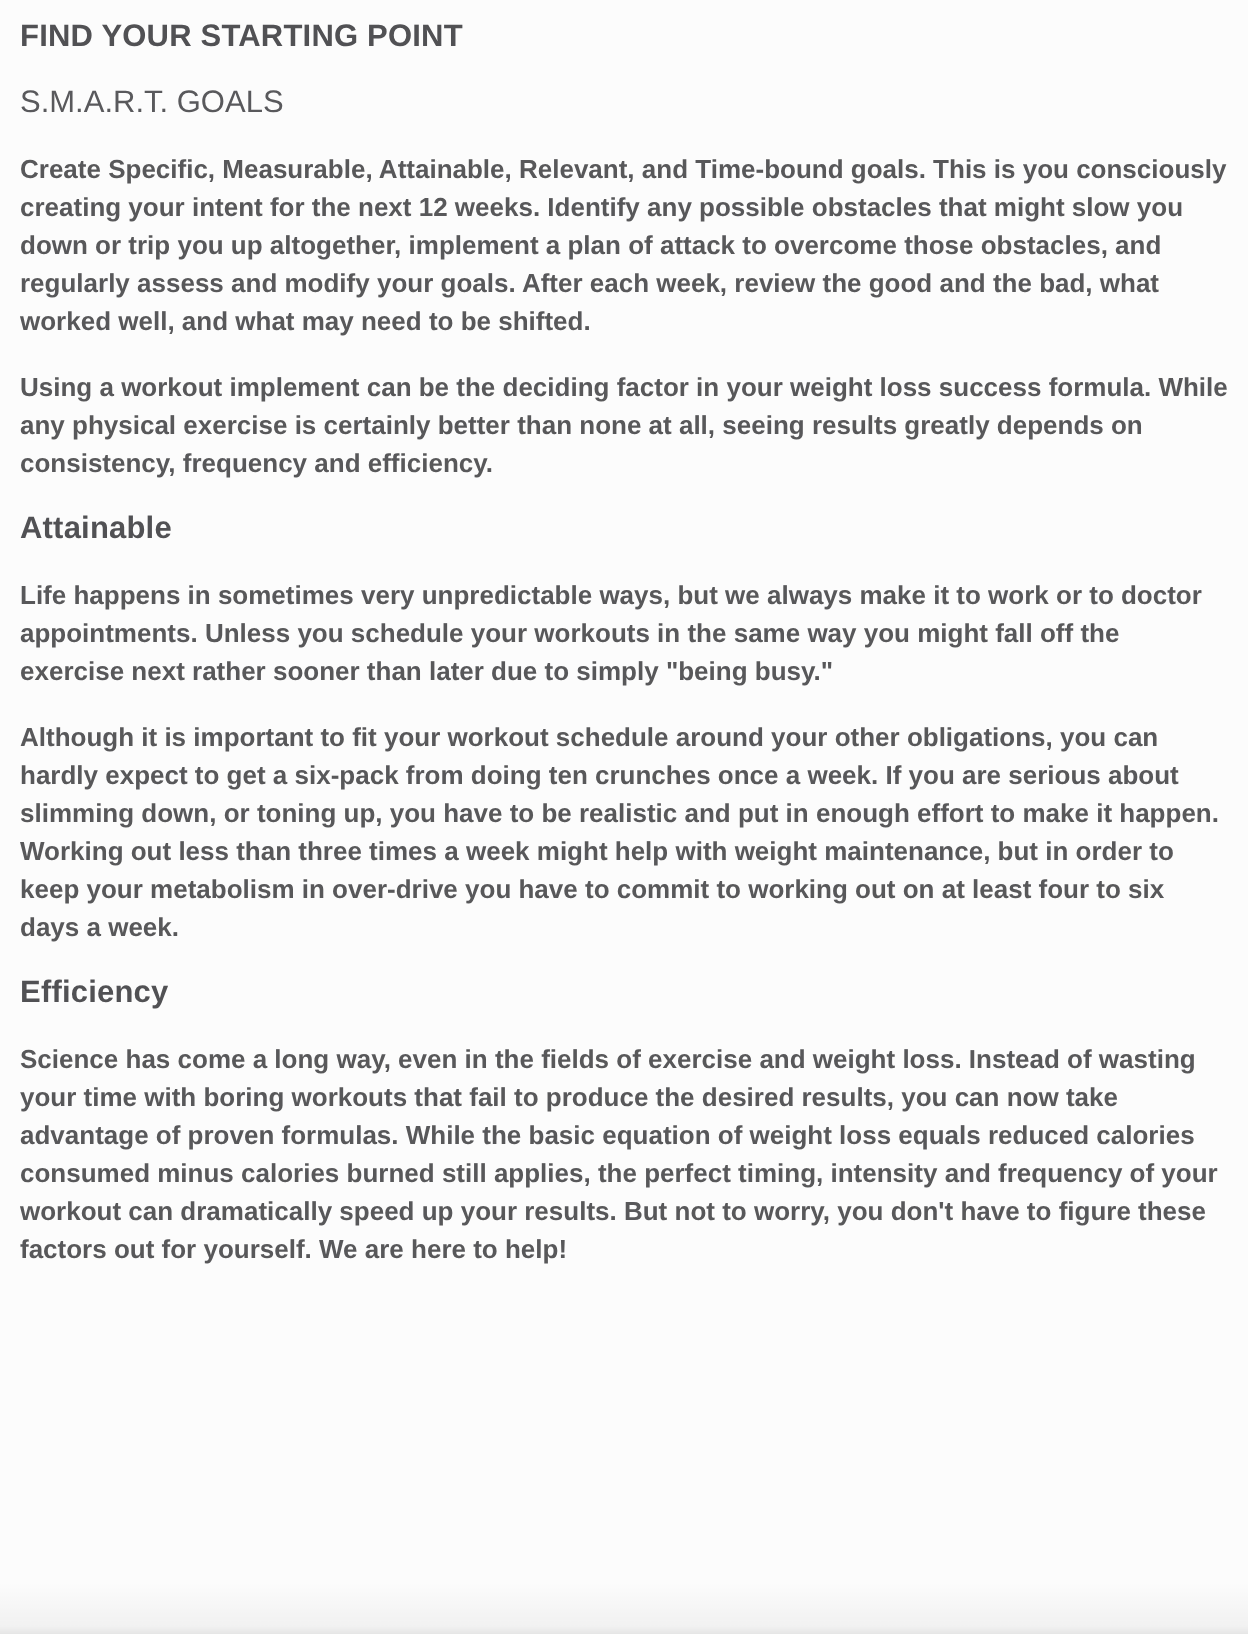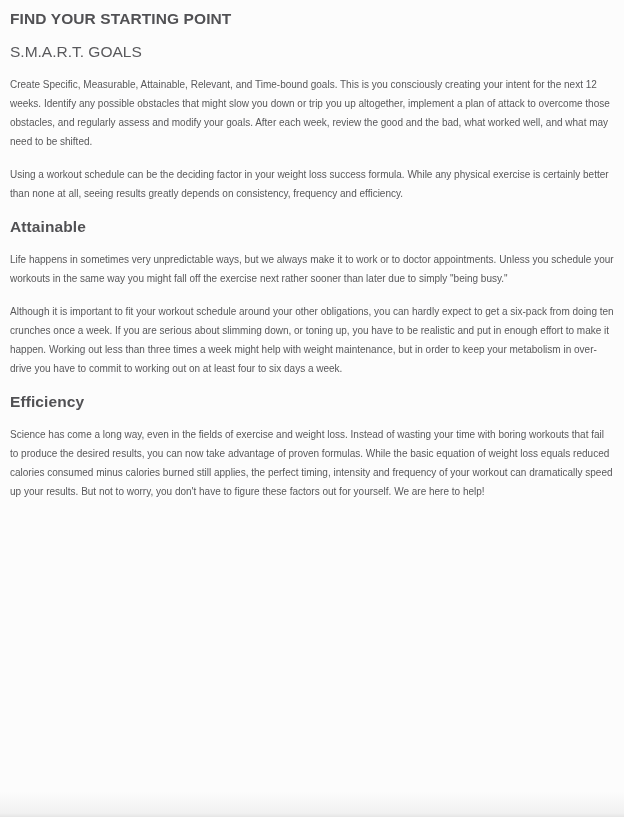--- a/index.html
+++ b/index.html
@@ -31,22 +31,22 @@
     letter-spacing: 0.1px;
   }
   .h-italic {
     font-size: 15.5px;
     font-weight: normal;
     line-height: 19px;
     margin: 0 0 14px 0;
     color: #59595c;
   }
   .para {
-    font-size: 10px;
-    font-weight: normal;
+    font-size: 13px;
+    font-weight: bold;
     line-height: 19px;
     margin: 0 0 14px 0;
     color: #58585a;
   }
   .bottom-shade {
     position: absolute;
     left: 0;
     bottom: 0;
     width: 624px;
     height: 26px;
@@ -54,20 +54,20 @@
     pointer-events: none;
   }
 </style>
 </head>
 <body>
 
 <main class="article">
     <h2 class="h-bold">FIND YOUR STARTING POINT</h2>
     <h3 class="h-italic">S.M.A.R.T. GOALS</h3>
     <p class="para">Create Specific, Measurable, Attainable, Relevant, and Time-bound goals. This is you consciously creating your intent for the next 12 weeks. Identify any possible obstacles that might slow you down or trip you up altogether, implement a plan of attack to overcome those obstacles, and regularly assess and modify your goals. After each week, review the good and the bad, what worked well, and what may need to be shifted.</p>
-    <p class="para">Using a workout schedule can be the deciding factor in your weight loss success formula. While any physical exercise is certainly better than none at all, seeing results greatly depends on consistency, frequency and efficiency.</p>
+    <p class="para">Using a workout implement can be the deciding factor in your weight loss success formula. While any physical exercise is certainly better than none at all, seeing results greatly depends on consistency, frequency and efficiency.</p>
     <h2 class="h-bold">Attainable</h2>
     <p class="para">Life happens in sometimes very unpredictable ways, but we always make it to work or to doctor appointments. Unless you schedule your workouts in the same way you might fall off the exercise next rather sooner than later due to simply "being busy."</p>
     <p class="para">Although it is important to fit your workout schedule around your other obligations, you can hardly expect to get a six-pack from doing ten crunches once a week. If you are serious about slimming down, or toning up, you have to be realistic and put in enough effort to make it happen. Working out less than three times a week might help with weight maintenance, but in order to keep your metabolism in over-drive you have to commit to working out on at least four to six days a week.</p>
     <h2 class="h-bold">Efficiency</h2>
     <p class="para">Science has come a long way, even in the fields of exercise and weight loss. Instead of wasting your time with boring workouts that fail to produce the desired results, you can now take advantage of proven formulas. While the basic equation of weight loss equals reduced calories consumed minus calories burned still applies, the perfect timing, intensity and frequency of your workout can dramatically speed up your results. But not to worry, you don't have to figure these factors out for yourself. We are here to help!</p>
   </main>
 <div class="bottom-shade"></div>
 
 </body></html>

